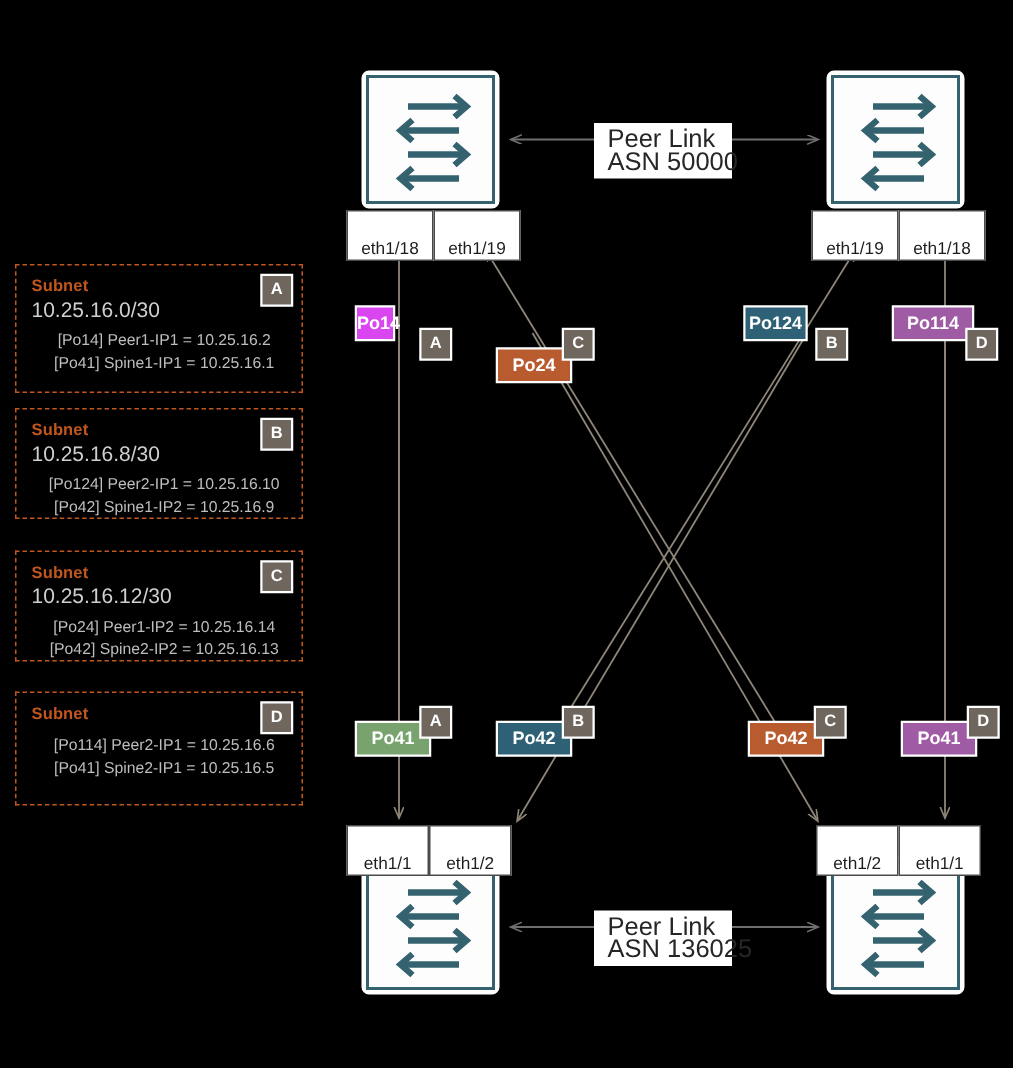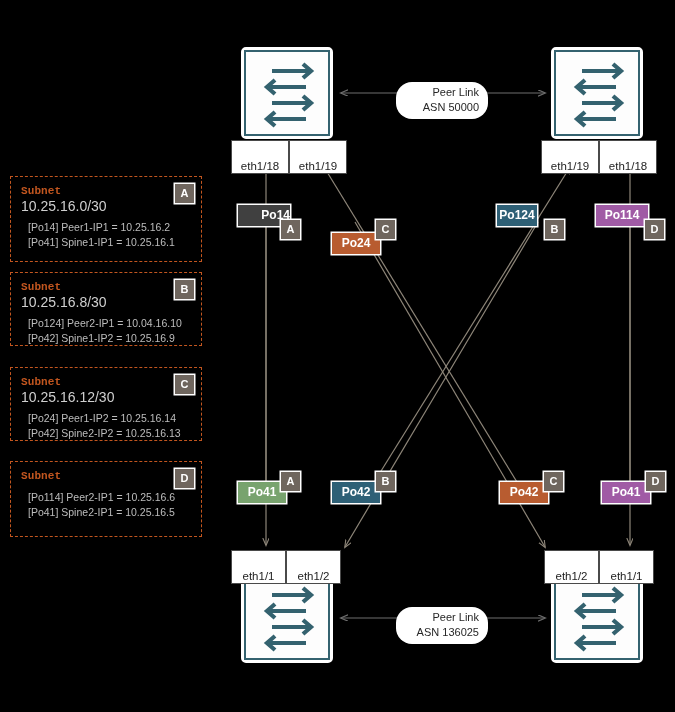--- a/index.html
+++ b/index.html
@@ -38,37 +38,37 @@
     border: 1px dashed #c2561f;
     background: #000000;
     padding: 7px 10px 8px 10px;
   }
   .subnet-title {
     color: #c2561f;
     font-weight: bold;
     font-size: 11px;
     line-height: 14px;
     letter-spacing: 0.1px;
-    font-family: Liberation Mono, monospace;
   }
   .subnet-cidr {
     color: #cfcfcf;
     font-size: 14px;
     line-height: 14px;
     margin-top: 1px;
   }
   .subnet-lines {
     margin-top: 7px;
   }
   .subnet-line {
     color: #bdbdbd;
     font-size: 10.5px;
     line-height: 15px;
     padding-left: 7px;
     white-space: nowrap;
+    text-align: center;
   }
   .subnet-badge {
     position: absolute;
     right: 7px;
     top: 7px;
     width: 19px;
     height: 19px;
     background: #6f665e;
     color: #ffffff;
     font-size: 11px;
@@ -137,26 +137,25 @@
     text-align: center;
     box-shadow: 0 0 0 1.5px #ffffff;
   }
 
   
   .peerlink {
     position: absolute;
     box-sizing: border-box;
     background: #ffffff;
     color: #262626;
-    font-size: 11px;
+    font-size: 17px;
     line-height: 15px;
-    text-align: right;
+    text-align: left;
     padding: 3px 9px 4px 9px;
     white-space: nowrap;
-    border-radius: 16px;
   }
 </style>
 </head>
 <body>
 
 <div id="canvas">
 
   <svg id="edges" viewBox="0 0 675 712" width="675" height="712">
     <defs>
       <marker id="ah" markerWidth="9" markerHeight="9" refX="7" refY="3.2" orient="auto" markerUnits="userSpaceOnUse">
@@ -205,21 +204,21 @@
       <div class="subnet-line">[Po14] Peer1-IP1 = 10.25.16.2</div>
       <div class="subnet-line">[Po41] Spine1-IP1 = 10.25.16.1</div>
     </div>
     <div class="subnet-badge">A</div>
   </div>
 
   <div class="subnet-box" style="left:10px; top:272px; width:192px; height:74px;">
     <div class="subnet-title">Subnet</div>
     <div class="subnet-cidr">10.25.16.8/30</div>
     <div class="subnet-lines">
-      <div class="subnet-line">[Po124] Peer2-IP1 = 10.04.16.10</div>
+      <div class="subnet-line">[Po124] Peer2-IP1 = 10.25.16.10</div>
       <div class="subnet-line">[Po42] Spine1-IP2 = 10.25.16.9</div>
     </div>
     <div class="subnet-badge">B</div>
   </div>
 
   <div class="subnet-box" style="left:10px; top:367px; width:192px; height:74px;">
     <div class="subnet-title">Subnet</div>
     <div class="subnet-cidr">10.25.16.12/30</div>
     <div class="subnet-lines">
       <div class="subnet-line">[Po24] Peer1-IP2 = 10.25.16.14</div>
@@ -308,21 +307,21 @@
   <div class="port" style="left:231px; top:140px; width:58px;">eth1/18</div>
   <div class="port" style="left:289px; top:140px; width:58px;">eth1/19</div>
   <div class="port" style="left:541px; top:140px; width:58px;">eth1/19</div>
   <div class="port" style="left:599px; top:140px; width:58px;">eth1/18</div>
 
   <div class="port" style="left:231px; top:550px; width:55px;">eth1/1</div>
   <div class="port" style="left:286px; top:550px; width:55px;">eth1/2</div>
   <div class="port" style="left:544px; top:550px; width:55px;">eth1/2</div>
   <div class="port" style="left:599px; top:550px; width:55px;">eth1/1</div>
 
-  <div class="po" style="left:238px; top:205px; width:52px; background:#404040;text-align:right;">Po14</div>
+  <div class="po" style="left:238px; top:205px; width:24px; background:#d946ef;">Po14</div>
   <div class="po-badge" style="left:281px; top:220px;">A</div>
 
   <div class="po" style="left:332px; top:205px; width:48px; background:#b85c30;margin-top:28px;">Po24</div>
   <div class="po-badge" style="left:376px; top:220px;">C</div>
 
   <div class="po" style="left:497px; top:205px; width:40px; background:#2e6076;">Po124</div>
   <div class="po-badge" style="left:545px; top:220px;">B</div>
 
   <div class="po" style="left:596px; top:205px; width:52px; background:#a05ba5;">Po114</div>
   <div class="po-badge" style="left:645px; top:220px;">D</div>

